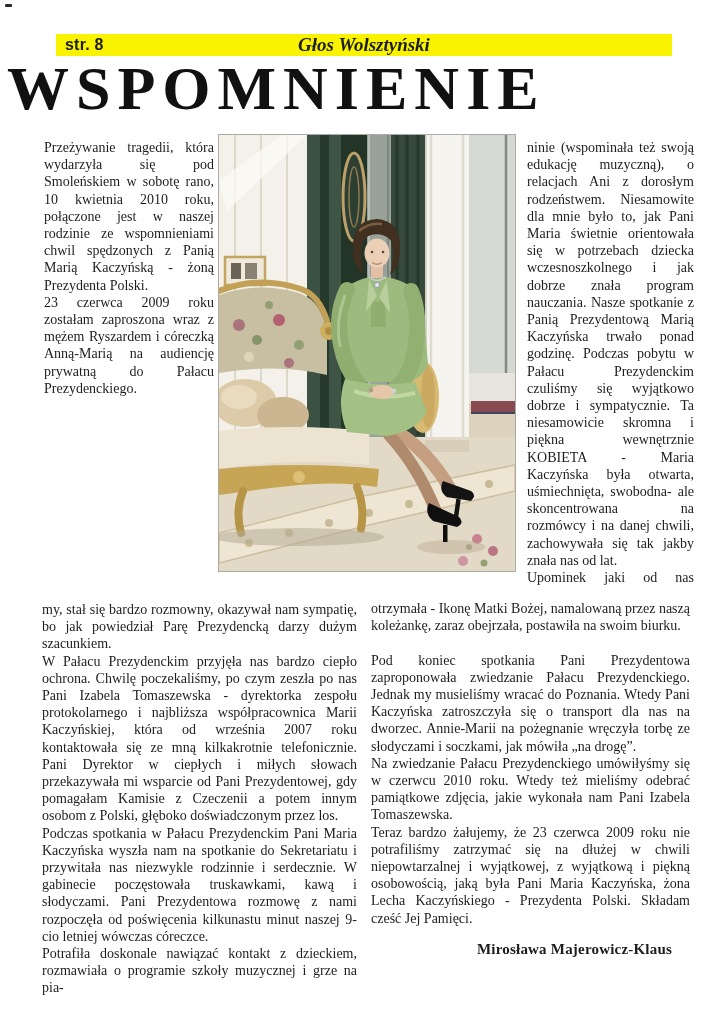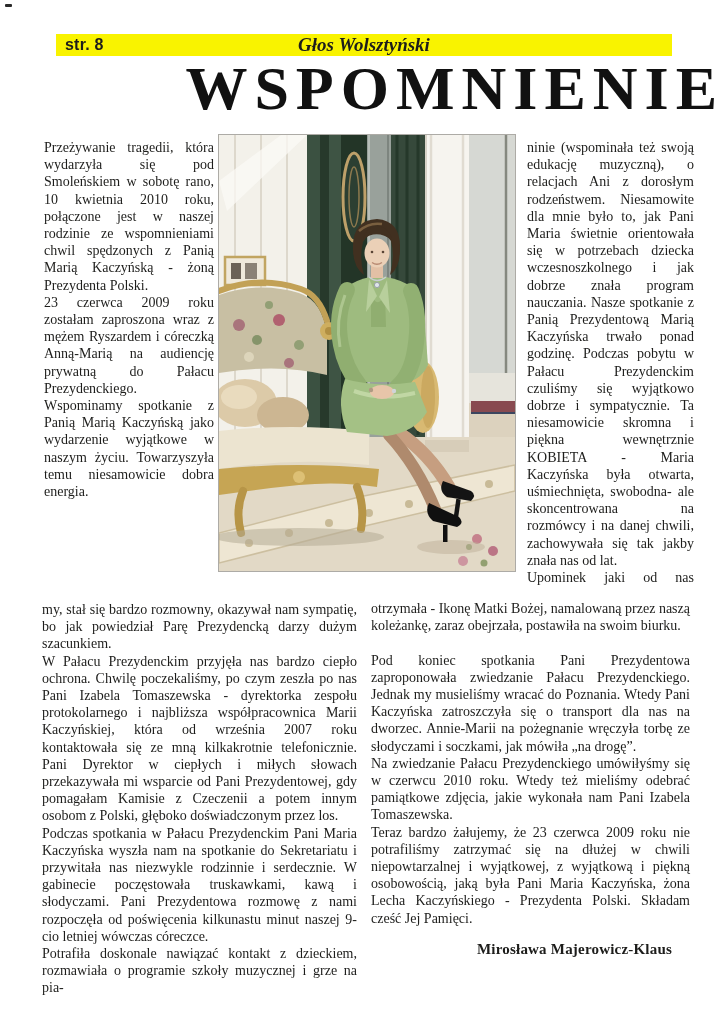--- a/index.html
+++ b/index.html
@@ -15,21 +15,21 @@
   .page-num{
     font-family:"Liberation Sans", sans-serif;font-weight:bold;font-size:16px;
     padding-left:9px;letter-spacing:0.2px;
   }
   .paper-title{
     position:absolute;left:0;right:0;text-align:center;
     font-family:"Liberation Serif", serif;font-style:italic;font-weight:bold;font-size:19px;
   }
   .headline{
     position:absolute;left:0;top:56px;width:724px;margin:0;
-    text-align:right;font-family:"Liberation Serif", serif;font-weight:bold;
+    text-align:left;font-family:"Liberation Serif", serif;font-weight:bold;
     font-size:62px;line-height:1.05;letter-spacing:7px;padding-left:7px;box-sizing:border-box;
     color:#111;
   }
   .col{position:absolute;}
   .col-tl{left:44px;top:139px;width:170px;}
   .col-tr{left:527px;top:139px;width:167px;}
   .col-bl{left:42px;top:601px;width:315px;}
   .col-br{left:371px;top:600px;width:319px;}
   .para{
     margin:0;text-align:justify;font-size:14px;line-height:17.2px;
@@ -170,21 +170,20 @@
         <circle cx="164" cy="117" r="1.3" fill="#5a4434"></circle>
       <path d="M153 127.5 Q158 131 163 127.5" stroke="#b98a71" stroke-width="1.3" fill="none"></path>
       <path d="M150 142 Q158 149 167 142" stroke="#c8cdd2" stroke-width="1.5" fill="none"></path>
       <circle cx="158" cy="150" r="2.6" fill="#dfe5ea" stroke="#9aa1a8" stroke-width="1"></circle>
     </svg>
   </figure>
 
   <div class="col col-tl">
       <p class="para">Przeżywanie tragedii, która wydarzyła się pod Smoleńskiem w sobotę rano, 10 kwietnia 2010 roku, połączone jest w naszej rodzinie ze wspomnieniami chwil spędzonych z Panią Marią Kaczyńską - żoną Prezydenta Polski.</p>
       <p class="para">23 czerwca 2009 roku zostałam zaproszona wraz z mężem Ryszardem i córeczką Anną-Marią na audiencję prywatną do Pałacu Prezydenckiego.</p>
-      <p class="para">Wspominamy spotkanie z Panią Marią Kaczyńską jako wydarzenie wyjątkowe w naszym życiu. Towarzyszyła temu niesamowicie dobra energia.</p>
     </div>
   <div class="col col-tr">
       <p class="para">ninie (wspominała też swoją edukację muzyczną), o relacjach Ani z dorosłym rodzeństwem. Niesamowite dla mnie było to, jak Pani Maria świetnie orientowała się w potrzebach dziecka wczesnoszkolnego i jak dobrze znała program nauczania. Nasze spotkanie z Panią Prezydentową Marią Kaczyńska trwało ponad godzinę. Podczas pobytu w Pałacu Prezydenckim czuliśmy się wyjątkowo dobrze i sympatycznie. Ta niesamowicie skromna i piękna wewnętrznie KOBIETA - Maria Kaczyńska była otwarta, uśmiechnięta, swobodna- ale skoncentrowana na rozmówcy i na danej chwili, zachowywała się tak jakby znała nas od lat.</p>
       <p class="para">Upominek jaki od nas</p>
     </div>
   <div class="col col-bl">
       <p class="para">my, stał się bardzo rozmowny, okazywał nam sympatię, bo jak powiedział Parę Prezydencką darzy dużym szacunkiem.</p>
       <p class="para">W Pałacu Prezydenckim przyjęła nas bardzo ciepło ochrona. Chwilę poczekaliśmy, po czym zeszła po nas Pani Izabela Tomaszewska - dyrektorka zespołu protokolarnego i najbliższa współpracownica Marii Kaczyńskiej, która od września 2007 roku kontaktowała się ze mną kilkakrotnie telefonicznie. Pani Dyrektor w ciepłych i miłych słowach przekazywała mi wsparcie od Pani Prezydentowej, gdy pomagałam Kamisie z Czeczenii a potem innym osobom z Polski, głęboko doświadczonym przez los.</p>
       <p class="para">Podczas spotkania w Pałacu Prezydenckim Pani Maria Kaczyńska wyszła nam na spotkanie do Sekretariatu i przywitała nas niezwykle rodzinnie i serdecznie. W gabinecie poczęstowała truskawkami, kawą i słodyczami. Pani Prezydentowa rozmowę z nami rozpoczęła od poświęcenia kilkunastu minut naszej 9-cio letniej wówczas córeczce.</p>
       <p class="para">Potrafiła doskonale nawiązać kontakt z dzieckiem, rozmawiała o programie szkoły muzycznej i grze na pia-</p>

